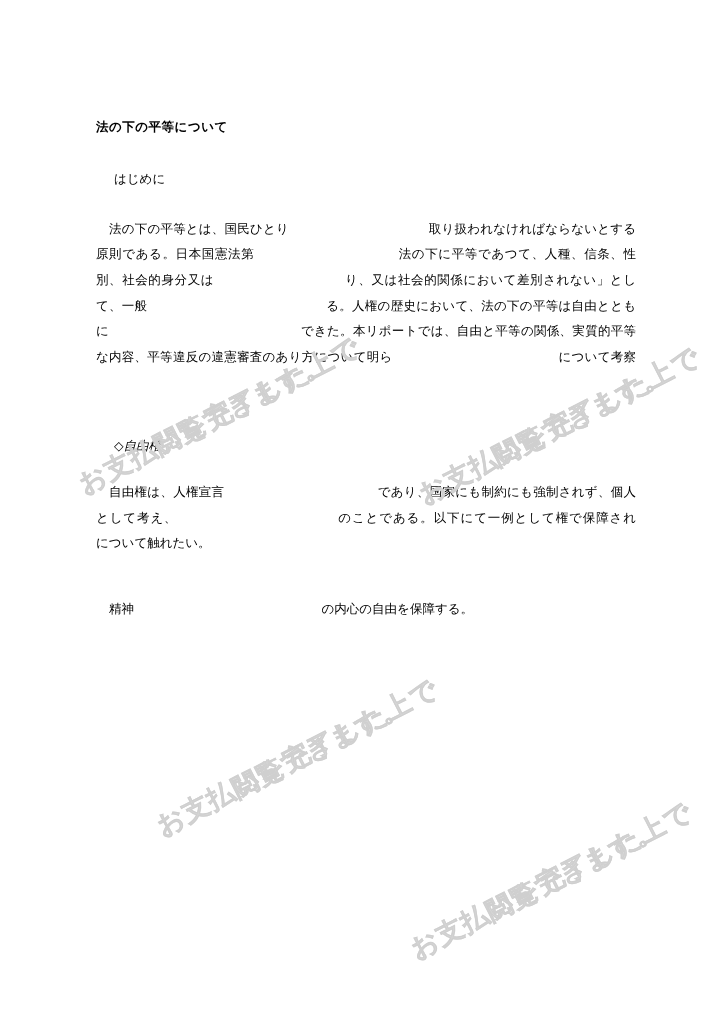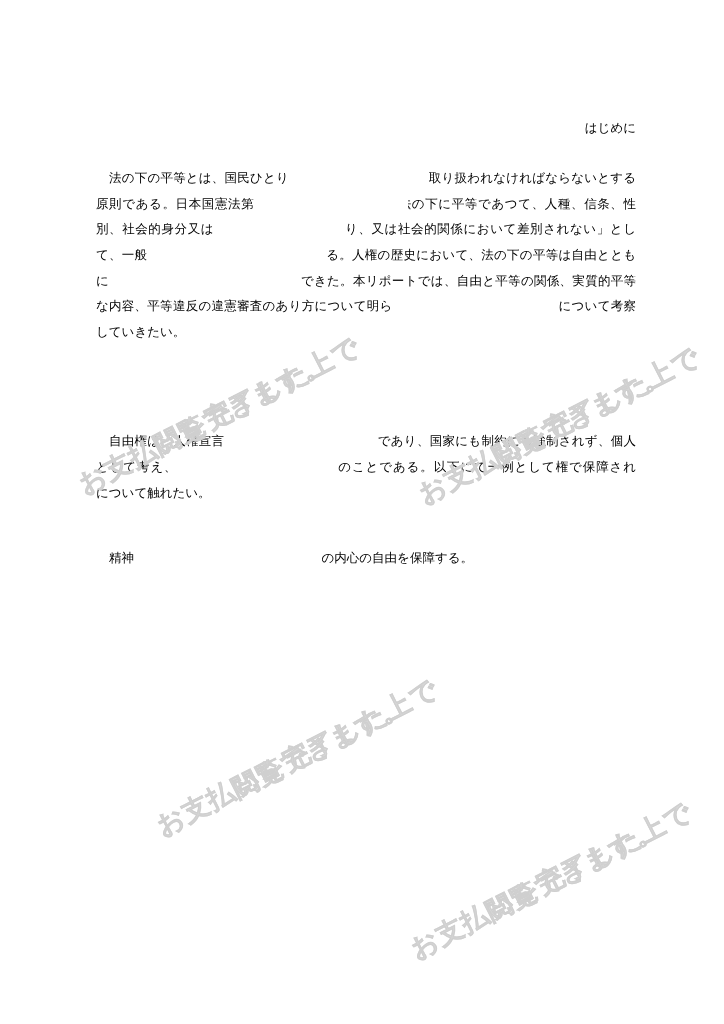--- a/index.html
+++ b/index.html
@@ -38,21 +38,20 @@
     letter-spacing: 0.5px;
     color: #000;
     margin: 0 0 32px 0;
     line-height: 1.5;
   }
   .heading-indent {
     font-size: 12.5px;
     color: #000;
     margin: 0 0 28px 18px;
     line-height: 1.6;
-    text-align: right;
   }
   .para {
     font-size: 12.5px;
     color: #000;
     line-height: 2.05;
     margin: 0 0 26px 0;
     text-align: justify;
     text-justify: inter-ideograph;
   }
   .para.indent {
@@ -111,20 +110,21 @@
   }
 </style>
 </head>
 <body>
 
 <div class="page">
 
   <div class="doc">
     <div class="doc-inner">
 
+      <h1 class="title">法の下の平等について</h1>
 
       <div class="heading-indent">はじめに</div>
 
       <p class="para indent">法の下の平等とは、国民ひとり　　　　　　　　　　　取り扱われなければならないとする原則である。日本国憲法第　　　　　　　　　　　法の下に平等であつて、人種、信条、性別、社会的身分又は　　　　　　　　　　り、又は社会的関係において差別されない」として、一般　　　　　　　　　　　　　　る。人権の歴史において、法の下の平等は自由とともに　　　　　　　　　　　　　　　できた。本リポートでは、自由と平等の関係、実質的平等　　　　　　　　　　　　　な内容、平等違反の違憲審査のあり方について明ら　　　　　　　　　　　　　について考察していきたい。</p>
 
       <div class="spacer-sm"></div>
 
 
       <div class="sub-head">◇自由権</div>
 

